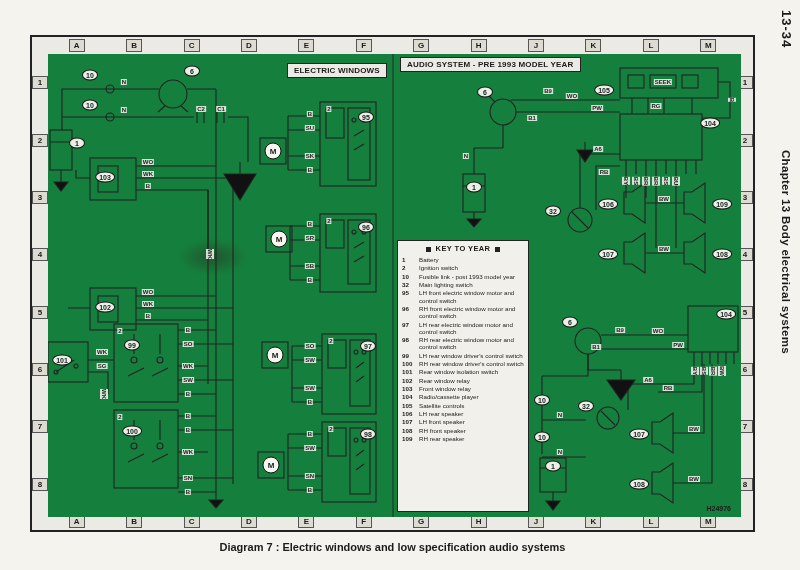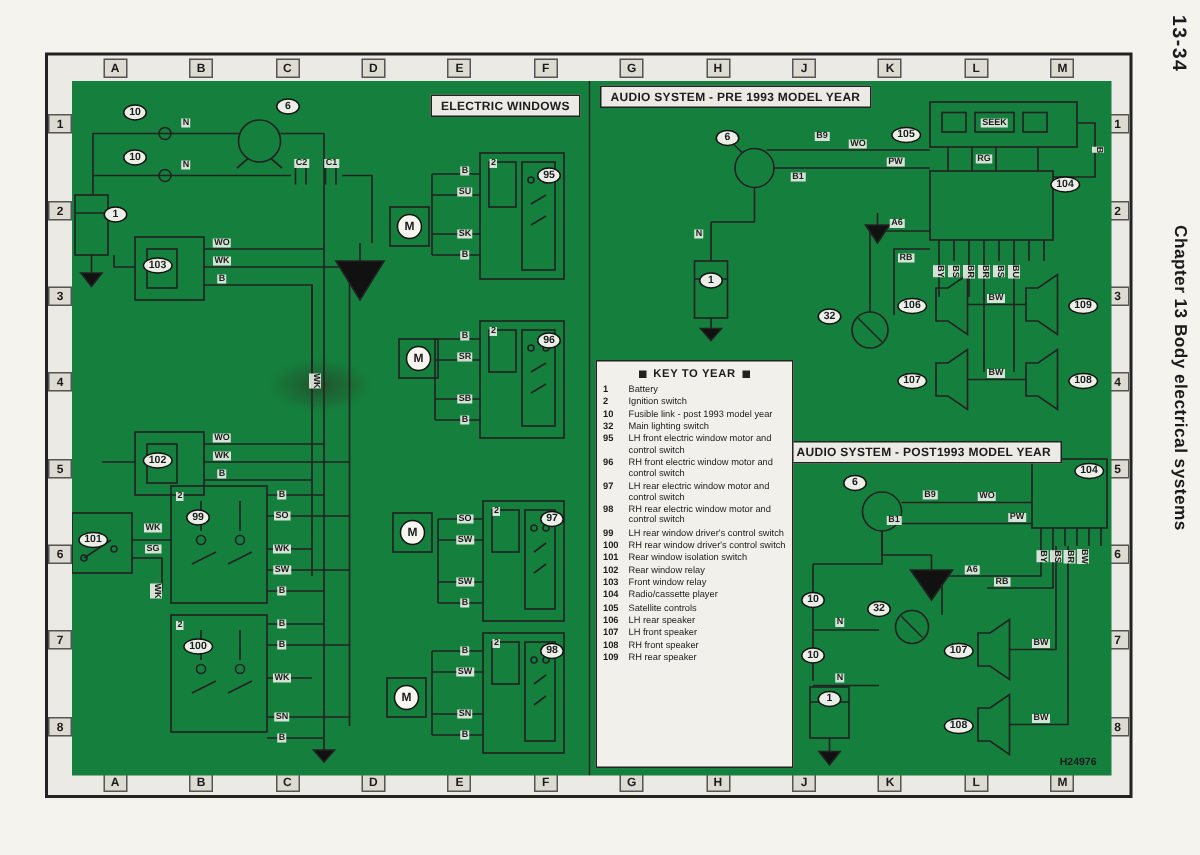--- a/index.html
+++ b/index.html
@@ -249,21 +249,20 @@
           <path d="M604,368 h8 l13,-9 v40 l-13,-9 h-8 z"></path>
           <path d="M604,418 h8 l13,-9 v40 l-13,-9 h-8 z"></path>
           <path d="M625,379 H656 V310 M625,429 H664 V310"></path>
         </g>
       </svg>
 
       <div class="smudge"></div>
 
       <div class="section-title st-ew">ELECTRIC WINDOWS</div>
       <div class="section-title st-pre">AUDIO SYSTEM - PRE 1993 MODEL YEAR</div>
-      <div class="section-title st-post">AUDIO SYSTEM - POST1993 MODEL YEAR</div>
 
       <div class="keybox">
         <div class="keytitle">KEY TO YEAR</div>
         <div class="keylist">
 
             <div class="keyitem">
               <span class="knum">1</span>
               <span class="klabel">Battery</span>
             </div>
 
@@ -586,13 +585,14 @@
 
           <span class="wlabel" style="left: 646px; top: 375px;">BW</span>
 
           <span class="wlabel" style="left: 646px; top: 425px;">BW</span>
         </div>
 
       <div class="drawref">H24976</div>
     </div>
   </div>
 
+  <div class="caption">Diagram 7 : Electric windows and low specification audio systems</div>
 </div>
 
 </body></html>

